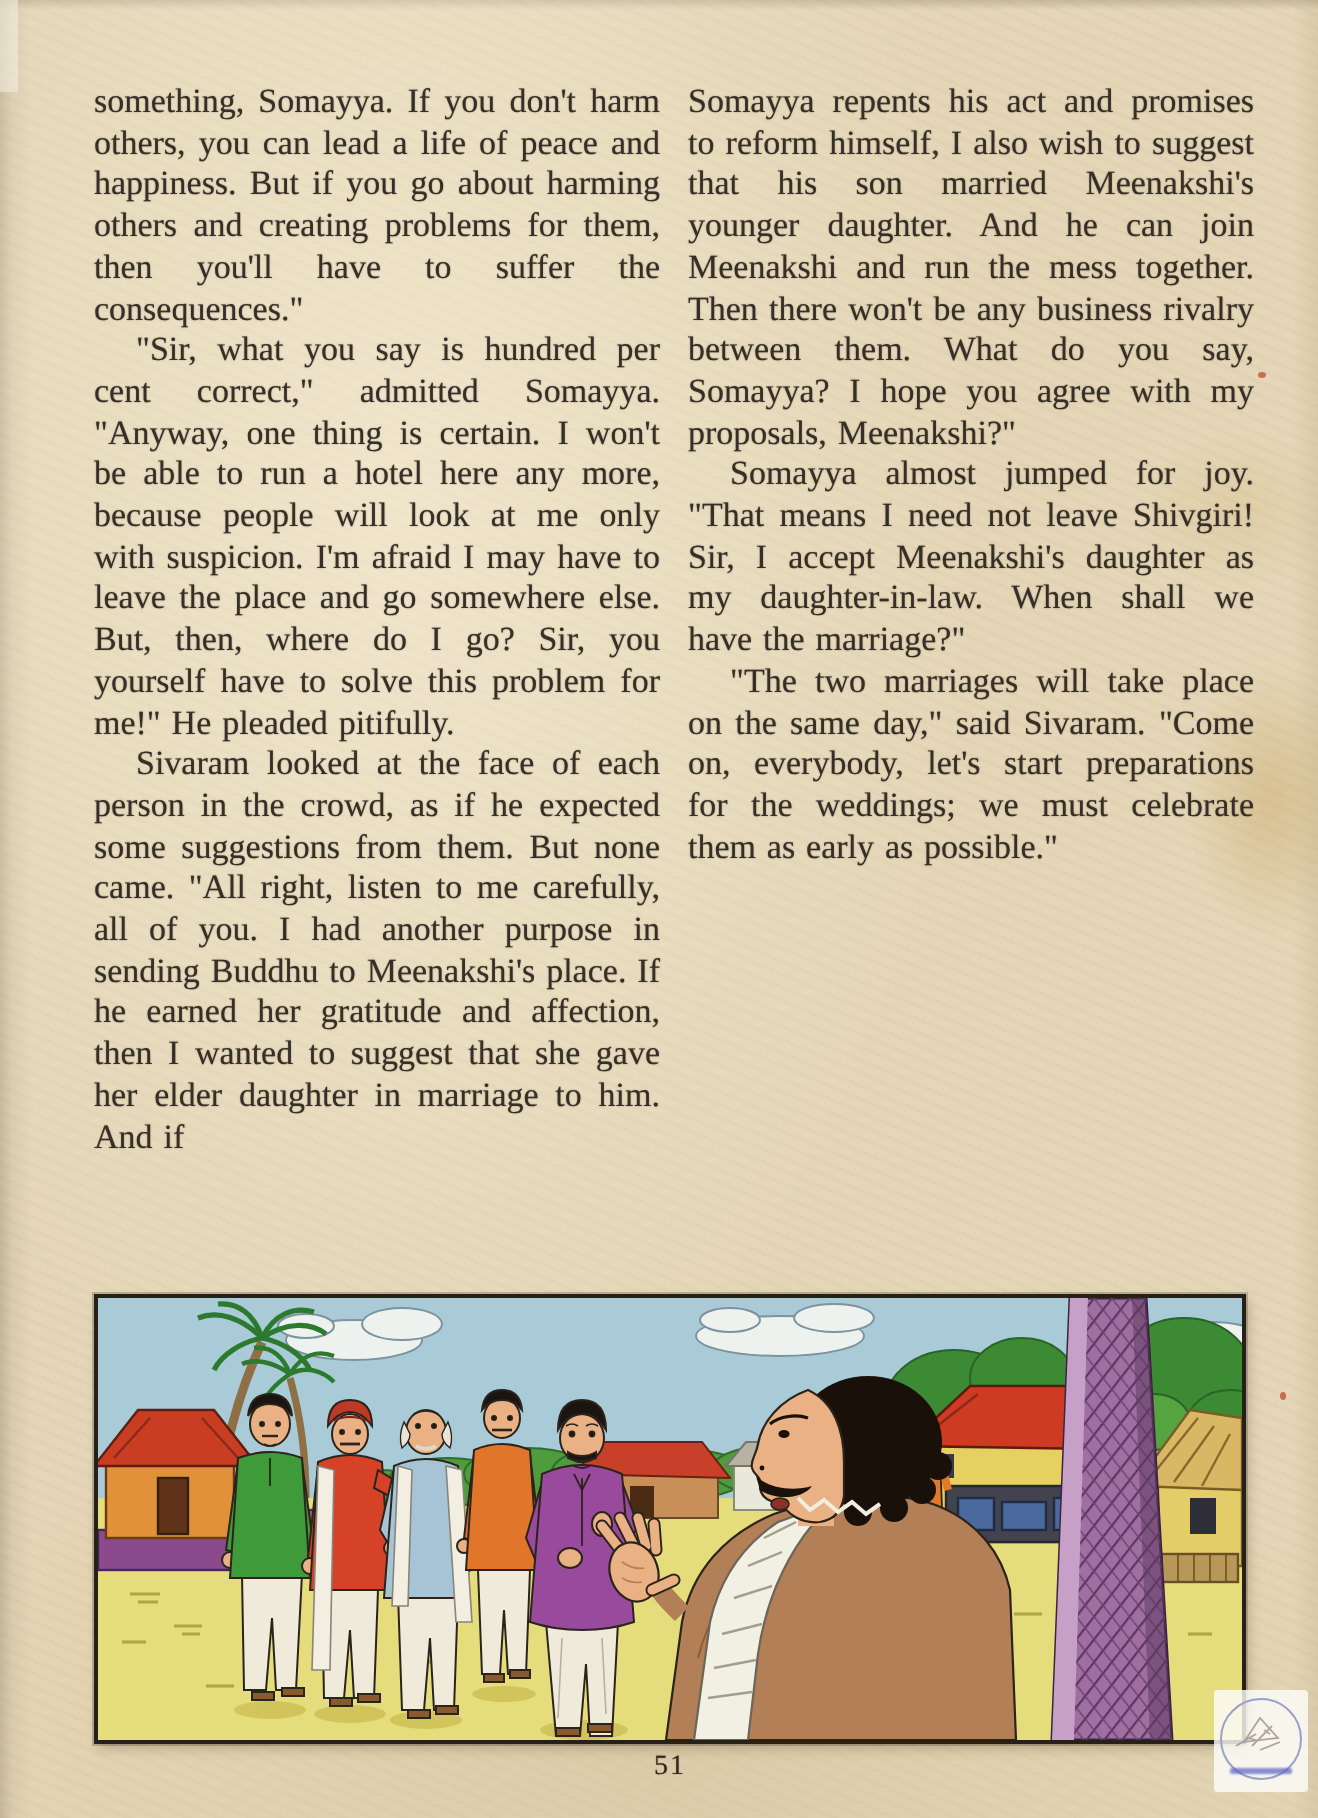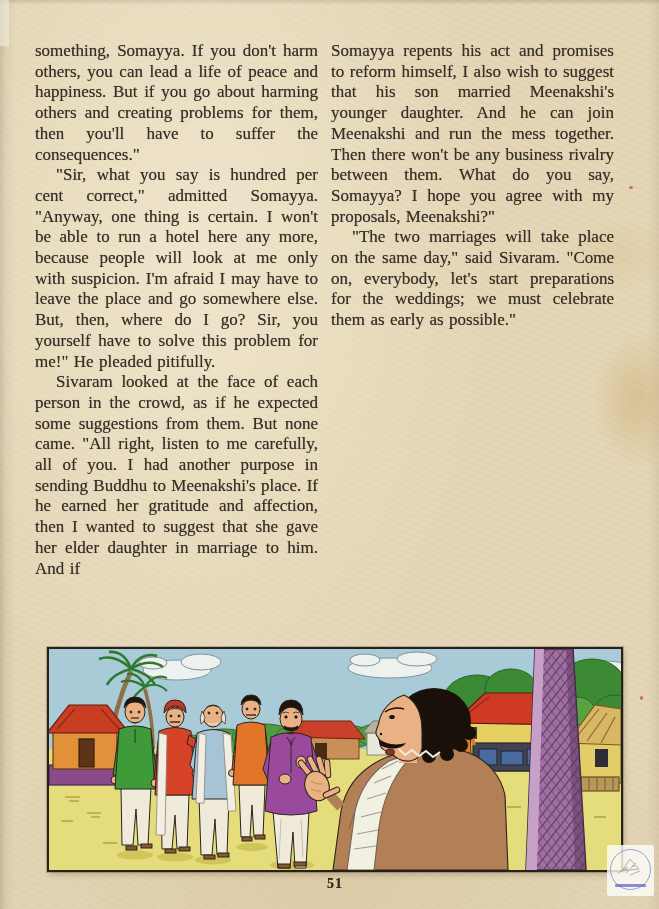--- a/index.html
+++ b/index.html
@@ -10,37 +10,37 @@
     background-image:
       radial-gradient(ellipse 420px 700px at 30% 28%, rgba(250,243,222,0.55), rgba(250,243,222,0) 70%),
       radial-gradient(ellipse 60px 95px at 636px 400px, rgba(198,160,92,0.40), rgba(198,160,92,0) 72%),
       radial-gradient(ellipse 70px 55px at 618px 255px, rgba(205,175,110,0.22), rgba(205,175,110,0) 70%),
       radial-gradient(ellipse 520px 300px at 50% 97%, rgba(210,192,152,0.45), rgba(210,192,152,0) 75%),
       linear-gradient(90deg, rgba(122,110,88,0.30) 0px, rgba(122,110,88,0.10) 6px, rgba(122,110,88,0) 16px),
       linear-gradient(270deg, rgba(160,140,105,0.16) 0px, rgba(160,140,105,0) 13px),
       linear-gradient(180deg, rgba(108,96,76,0.25) 0px, rgba(108,96,76,0) 5px),
       repeating-linear-gradient(23deg, rgba(120,100,70,0.035) 0 2px, rgba(0,0,0,0) 2px 6px);
   }
-  .columns{position:absolute;left:35px;top:41px;width:580px;display:flex;gap:13px;}
+  .columns{position:absolute;left:47px;top:41px;width:580px;display:flex;gap:13px;justify-content:space-between;}
   .col{width:283px;}
   .col p{
     margin:0;font-size:17px;line-height:20.7px;text-align:justify;
     color:#362f27;text-shadow:0 0 0.7px rgba(54,47,39,0.6);
     word-spacing:0.07em;hyphens:none;
   }
   .col p.indent{text-indent:21px;}
   figure.illustration{
     position:absolute;left:47px;top:647px;width:572px;height:221px;margin:0;
     border:2px solid #262019;background:#a9cbd7;
     box-shadow:0 0 0 1px rgba(60,50,38,0.25), 2px 3px 5px rgba(90,75,50,0.25);
   }
   figure.illustration svg{display:block;width:100%;height:100%;}
   .page-number{
     position:absolute;top:876px;left:47px;width:576px;text-align:center;
-    font-size:14px;font-weight:bold;letter-spacing:1px;color:#33291e;
+    font-size:14px;font-weight:normal;letter-spacing:1px;color:#33291e;
     text-shadow:0 0 0.6px rgba(51,41,30,0.6);
   }
   .watermark{
     position:absolute;left:607px;top:845px;width:47px;height:51px;
     background:rgba(252,252,249,0.82);border-radius:2px;
   }
   .watermark .wm-circle{
     position:absolute;left:3px;top:4px;width:39px;height:39px;
     border:1px solid #98a0cc;border-radius:50%;
   }
@@ -60,20 +60,21 @@
 <div class="corner-light"></div>
 
 <div class="columns">
   <div class="col">
     <p>something, Somayya. If you don't harm others, you can lead a life of peace and happiness. But if you go about harming others and creating problems for them, then you'll have to suffer the consequences."</p>
     <p class="indent">"Sir, what you say is hundred per cent correct," admitted Somayya. "Anyway, one thing is certain. I won't be able to run a hotel here any more, because people will look at me only with suspicion. I'm afraid I may have to leave the place and go somewhere else. But, then, where do I go? Sir, you yourself have to solve this problem for me!" He pleaded pitifully.</p>
     <p class="indent">Sivaram looked at the face of each person in the crowd, as if he expected some suggestions from them. But none came. "All right, listen to me carefully, all of you. I had another purpose in sending Buddhu to Meenakshi's place. If he earned her gratitude and affection, then I wanted to suggest that she gave her elder daughter in marriage to him. And if</p>
   </div>
   <div class="col">
     <p>Somayya repents his act and promises to reform himself, I also wish to suggest that his son married Meenakshi's younger daughter. And he can join Meenakshi and run the mess together. Then there won't be any business rivalry between them. What do you say, Somayya? I hope you agree with my proposals, Meenakshi?"</p>
+    <p class="indent">Somayya almost jumped for joy. "That means I need not leave Shivgiri! Sir, I accept Meenakshi's daughter as my daughter-in-law. When shall we have the marriage?"</p>
     <p class="indent">"The two marriages will take place on the same day," said Sivaram. "Come on, everybody, let's start preparations for the weddings; we must celebrate them as early as possible."</p>
   </div>
 </div>
 
 <figure class="illustration">
 <svg viewBox="0 0 572 221" xmlns="http://www.w3.org/2000/svg">
   <defs>
     <pattern id="ph1" width="7" height="7" patternUnits="userSpaceOnUse" patternTransform="rotate(38)">
       <line x1="0" y1="0" x2="0" y2="7" stroke="#5b3760" stroke-width="2.2"></line>
     </pattern>

